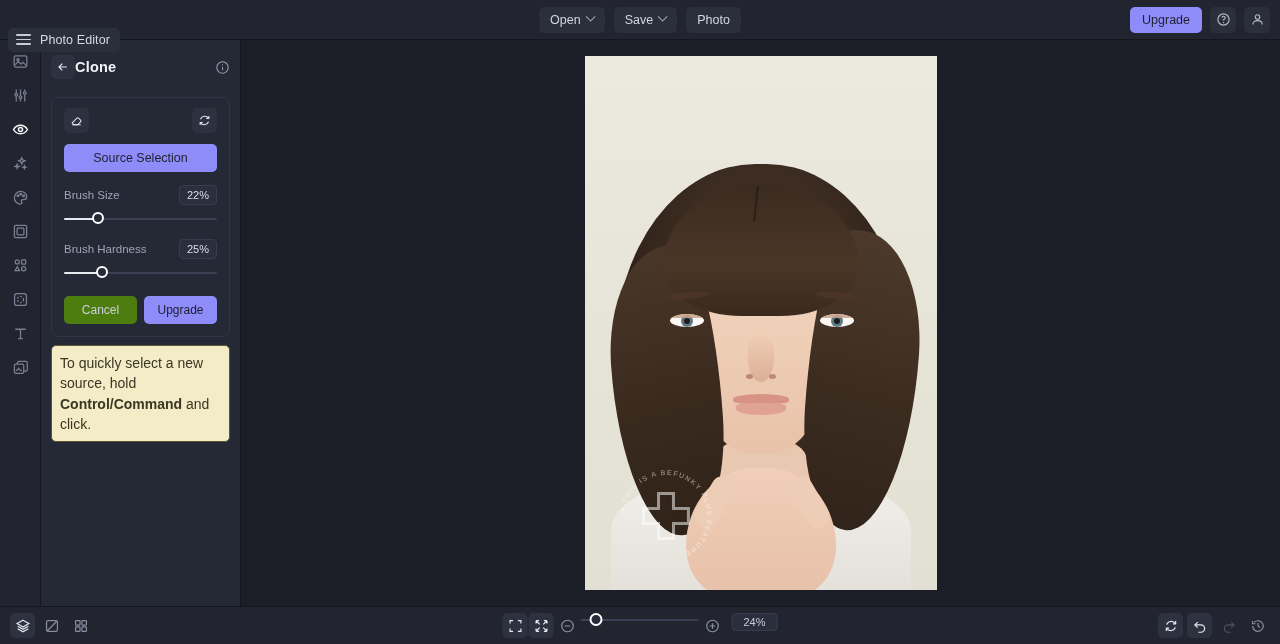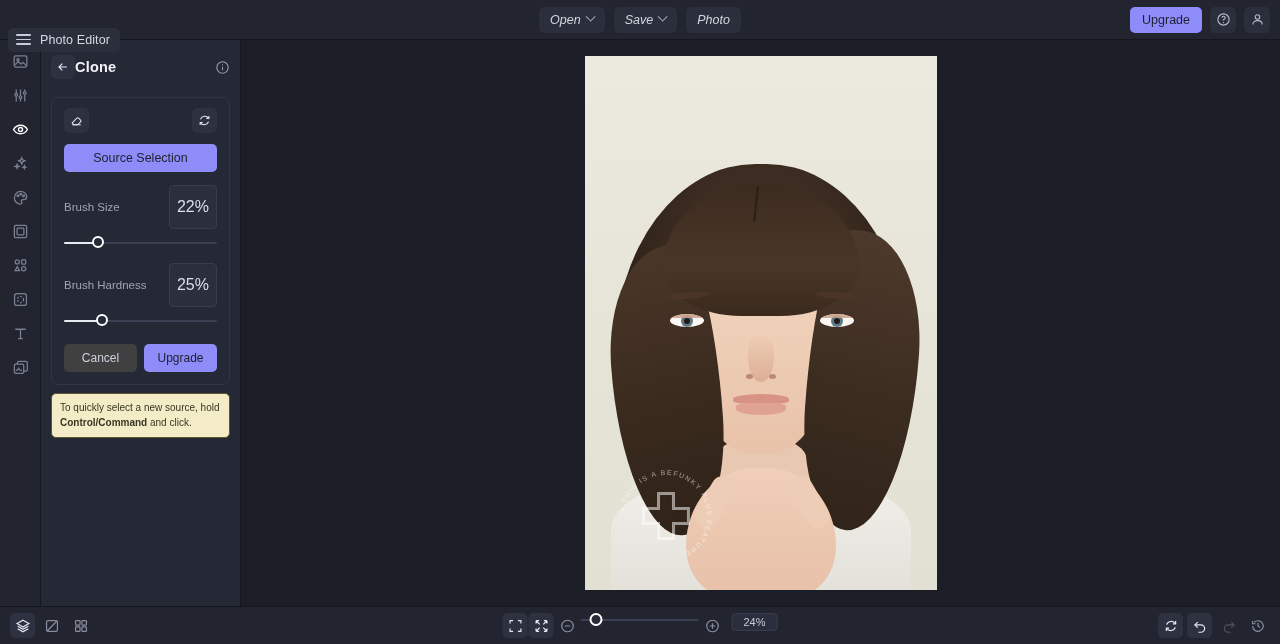--- a/index.html
+++ b/index.html
@@ -31,21 +31,21 @@
   .hamburger i { display: block; height: 1.4px; background: #c9ccd8; border-radius: 1px; }
 
   .center-tools {
     position: absolute; left: 50%; transform: translateX(-50%);
     display: flex; align-items: center; gap: 9px;
   }
   .tbtn {
     background: #2b2e3b; border: none; border-radius: 5px;
     color: #d3d6e0; font-size: 12.5px;
     padding: 6px 11px; display: flex; align-items: center; gap: 6px;
-    cursor: pointer; font-family: "Liberation Sans", sans-serif; font-style: italic;
+    cursor: pointer; font-family: "Liberation Sans", sans-serif;
   }
   .chev { width: 7px; height: 7px; border-right: 1.4px solid #a8acbb; border-bottom: 1.4px solid #a8acbb;
           transform: rotate(45deg) translate(-2px,-2px); }
 
   .right-tools {
     margin-left: auto; margin-right: 10px;
     display: flex; align-items: center; gap: 8px;
   }
   .upgrade-btn {
     background: #8d8cf8; color: #1e2030; border: none; border-radius: 5px;
@@ -106,46 +106,46 @@
     width: 100%; margin-top: 11px;
     background: #8d8cf8; color: #1d1f2d; border: none; border-radius: 5px;
     font-size: 12.5px; padding: 7px 0; cursor: pointer;
     font-family: "Liberation Sans", sans-serif;
   }
 
   .slider-block { margin-top: 13px; }
   .slider-head { display: flex; align-items: center; justify-content: space-between; }
   .slider-label { color: #9fa3b6; font-size: 11.5px; }
   .slider-val {
-    color: #dcdfe9; font-size: 16px; background: #2b2e3d;
+    color: #dcdfe9; font-size: 11px; background: #2b2e3d;
     border: 1px solid #383c4e; border-radius: 4px;
-    padding: 12px 7px; min-width: 36px; text-align: right;
+    padding: 3px 7px; min-width: 36px; text-align: right;
   }
   .track { position: relative; height: 14px; margin-top: 7px; }
   .track-bg { position: absolute; top: 6px; left: 0; right: 0; height: 2px; background: #3b3f52; border-radius: 2px; }
   .track-fill { position: absolute; top: 6px; left: 0; height: 2px; background: #e8eaf2; border-radius: 2px; }
   .thumb {
     position: absolute; top: 0px; width: 12px; height: 12px; border-radius: 50%;
     background: #262937; border: 2px solid #ffffff; transform: translateX(-6px); cursor: pointer;
   }
 
   .btn-row { display: flex; gap: 7px; margin-top: 16px; }
   .ghost-btn {
-    flex: 1; background: #404040; color: #ccd0dc; border: none; border-radius: 5px;
+    flex: 1; background: #4d7c0f; color: #ccd0dc; border: none; border-radius: 5px;
     font-size: 12px; padding: 7px 0; cursor: pointer; font-family: "Liberation Sans", sans-serif;
   }
   .accent-btn {
     flex: 1; background: #8d8cf8; color: #1d1f2d; border: none; border-radius: 5px;
     font-size: 12px; padding: 7px 0; cursor: pointer; font-family: "Liberation Sans", sans-serif;
   }
 
   .tooltip {
     margin-top: 8px; background: #f3ecc6; border: 1px solid #5c5733;
     border-radius: 5px; padding: 7px 8px;
-    color: #3a3624; font-size: 10px; line-height: 1.45;
+    color: #3a3624; font-size: 14px; line-height: 1.45;
   }
   .tooltip b { font-weight: bold; }
 
   
   .canvas-area { flex: 1; position: relative; background: #1b1d27; display: flex; align-items: center; justify-content: center; min-width: 0; }
   .photo-frame {
     width: 352px; height: 534px; background: #e8e7dc;
     position: relative; overflow: hidden;
   }
   .photo { position: absolute; inset: 0; }

